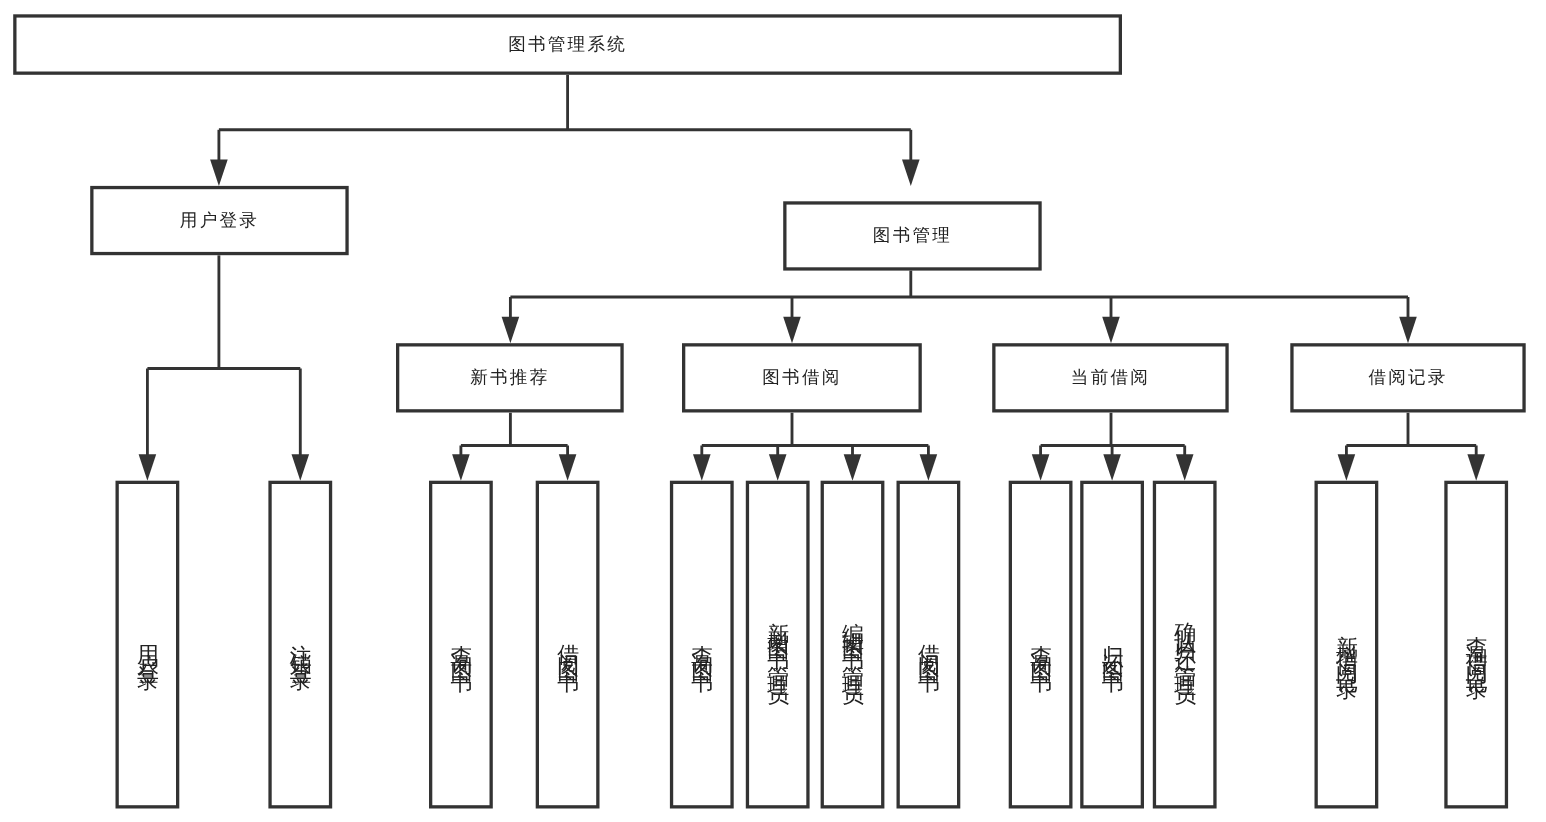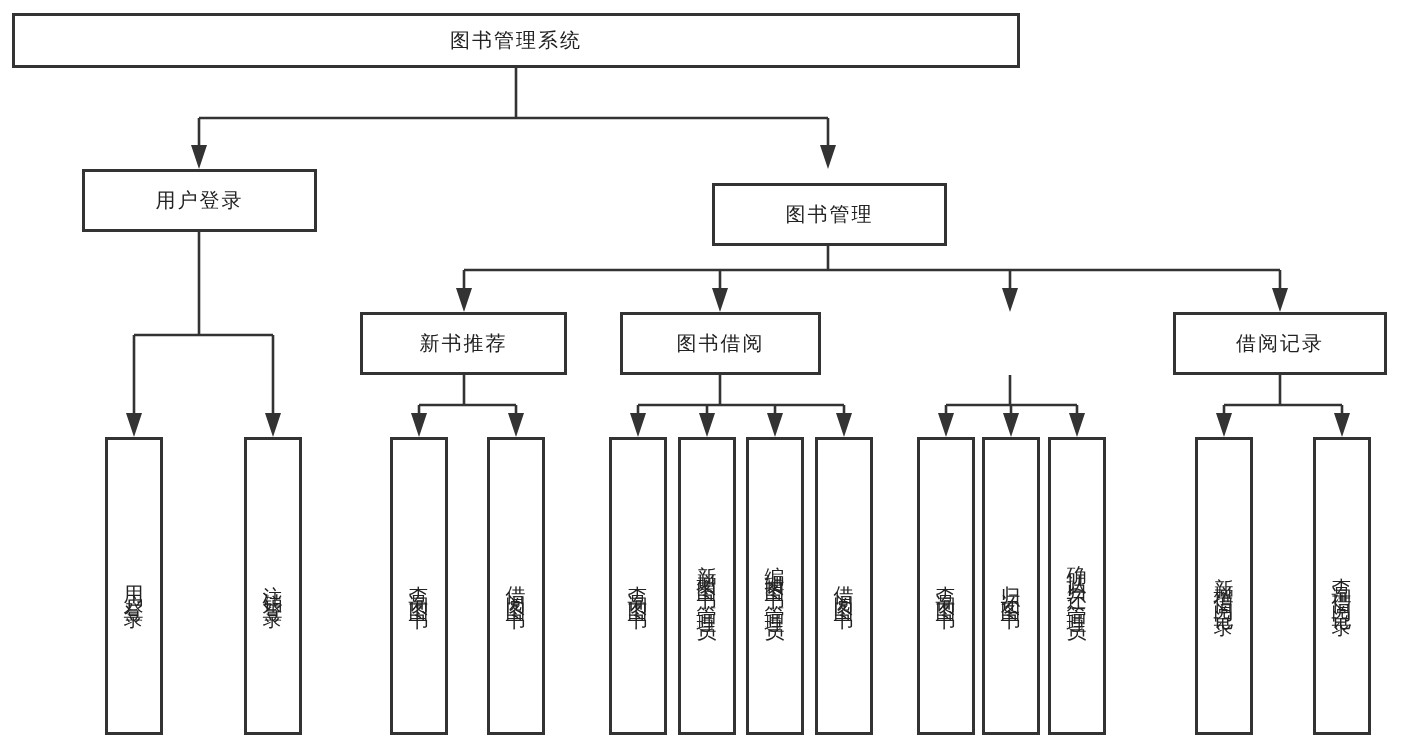--- a/index.html
+++ b/index.html
@@ -8,21 +8,21 @@
     font-family:"Liberation Sans","DejaVu Sans",sans-serif; overflow:hidden;
   }
   svg.wires { position:absolute; left:0; top:0; width:1405px; height:747px; z-index:1; }
   .wires path { stroke:var(--line,#333); stroke-width:2.6; fill:none; }
   .wires polygon { fill:var(--line,#333); stroke:none; }
   .hbox, .vbox {
     position:absolute; box-sizing:border-box; background:#fff;
     border:3px solid var(--line,#333); color:var(--text,#222);
     display:flex; align-items:center; justify-content:center; z-index:2;
   }
-  .hbox { font-size:20px; letter-spacing:2px; }
+  .hbox { font-size:16px; letter-spacing:2px; }
   .vbox .vtext {
     writing-mode:vertical-rl; text-orientation:mixed;
     font-size:20px; letter-spacing:8px; line-height:1.2; white-space:nowrap;
   }
   .watermark {
     position:absolute; right:6px; bottom:6px; z-index:5;
     font-size:23px; letter-spacing:1px; color:var(--wm,#c3c5c7);
   }
 </style>
 </head>
@@ -106,22 +106,25 @@
   <div class="hbox" style="left:82px; top:169px; width:235px; height:63px;">
     <span>用户登录</span>
   </div>
   <div class="hbox" style="left:712px; top:169px; width:235px; height:63px;margin-top:14px;">
     <span>图书管理</span>
   </div>
 
   <div class="hbox" style="left:360px; top:312px; width:207px; height:63px;">
     <span>新书推荐</span>
   </div>
-  <div class="hbox" style="left:620px; top:312px; width:201px; height:63px;">
+  <div class="hbox" style="left:620px; top:312px; width:218px; height:63px;">
     <span>图书借阅</span>
+  </div>
+  <div class="hbox" style="left:902px; top:312px; width:215px; height:63px;">
+    <span>当前借阅</span>
   </div>
   <div class="hbox" style="left:1173px; top:312px; width:214px; height:63px;">
     <span>借阅记录</span>
   </div>
 
   <div class="vbox" style="left:105px; top:437px; width:58px; height:298px;">
     <span class="vtext">用户登录</span>
   </div>
   <div class="vbox" style="left:244px; top:437px; width:58px; height:298px;">
     <span class="vtext">注销登录</span>

